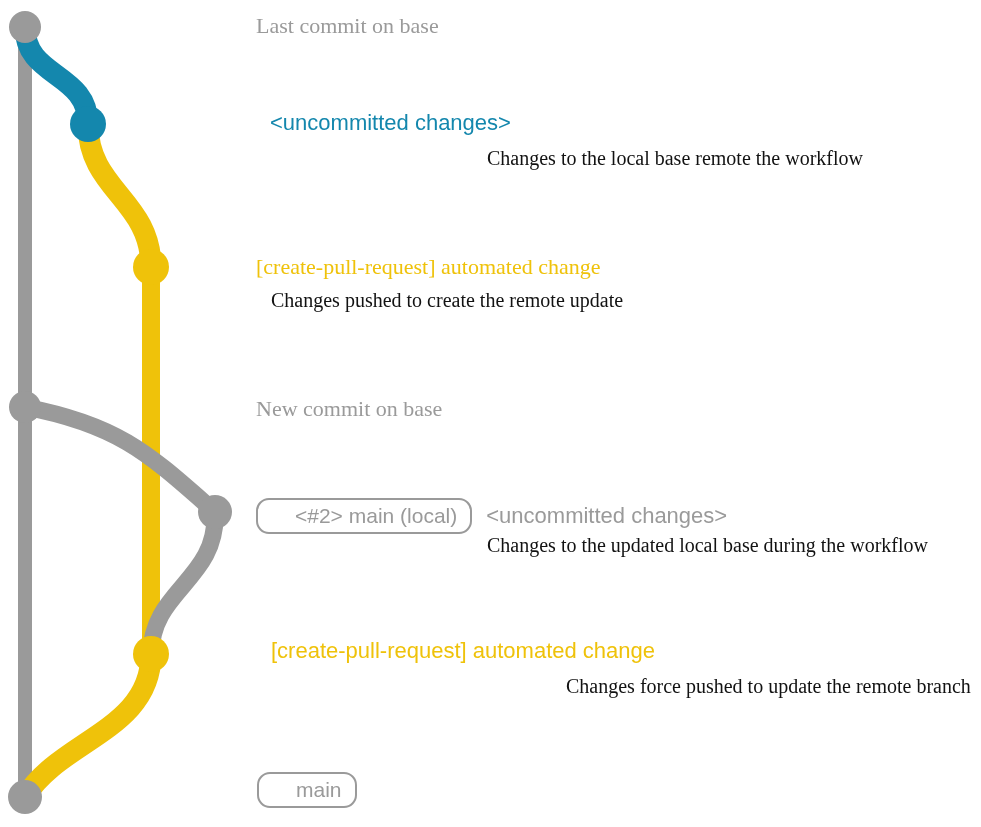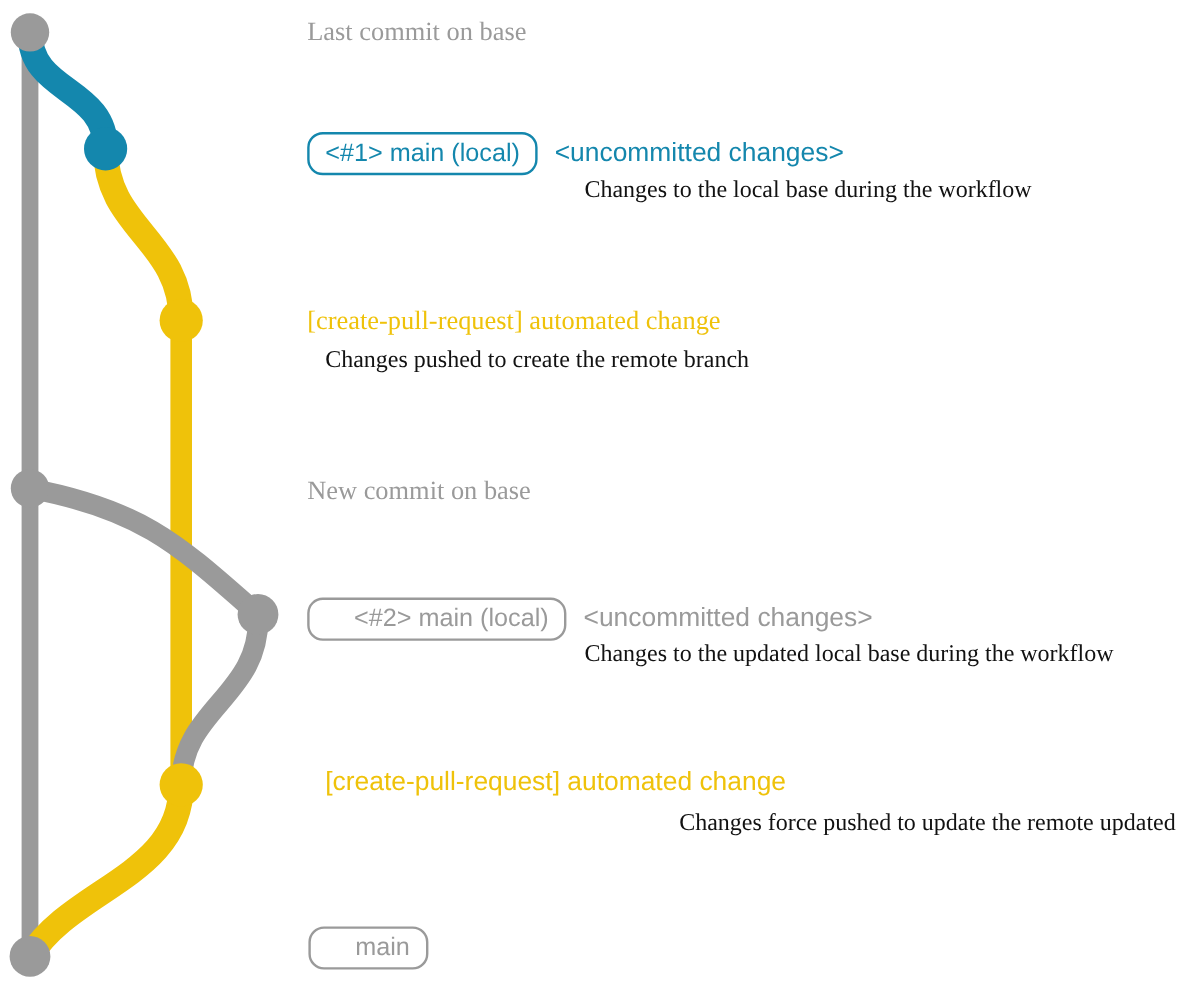--- a/index.html
+++ b/index.html
@@ -104,40 +104,39 @@
   <circle cx="215" cy="512" r="17" fill="#9a9a9a"></circle>
   <circle cx="151" cy="654" r="18" fill="#efc20a"></circle>
   <circle cx="25" cy="797" r="17" fill="#9a9a9a"></circle>
 </svg>
 
 <div class="row" style="left:256px; top:13px;">
   <span class="msg gray">Last commit on base</span>
 </div>
 
 <div class="row" style="left:256px; top:110px;">
-  <span class="chip blue">&lt;#1&gt; main (local)</span>
   <span class="chip-label blue">&lt;uncommitted changes&gt;</span>
 </div>
-<div class="desc" style="left:487px; top:147px;">Changes to the local base during the workflow</div>
+<div class="desc" style="left:487px; top:147px;">Changes to the local base remote the workflow</div>
 
 <div class="row" style="left:256px; top:254px;">
   <span class="msg yellow">[create-pull-request] automated change</span>
 </div>
-<div class="desc" style="left:271px; top:289px;">Changes pushed to create the remote branch</div>
+<div class="desc" style="left:271px; top:289px;">Changes pushed to create the remote update</div>
 
 <div class="row" style="left:256px; top:396px;">
   <span class="msg gray">New commit on base</span>
 </div>
 
 <div class="row" style="left:256px; top:498px;">
   <span class="chip gray">&lt;#2&gt; main (local)</span>
   <span class="chip-label gray">&lt;uncommitted changes&gt;</span>
 </div>
 <div class="desc" style="left:487px; top:534px;">Changes to the updated local base during the workflow</div>
 
 <div class="row" style="left:257px; top:638px;">
   <span class="chip-label yellow">[create-pull-request] automated change</span>
 </div>
-<div class="desc" style="left:566px; top:675px;">Changes force pushed to update the remote updated</div>
+<div class="desc" style="left:566px; top:675px;">Changes force pushed to update the remote branch</div>
 
 <div class="row" style="left:257px; top:772px;">
   <span class="chip gray">main</span>
 </div>
 
 </body></html>

